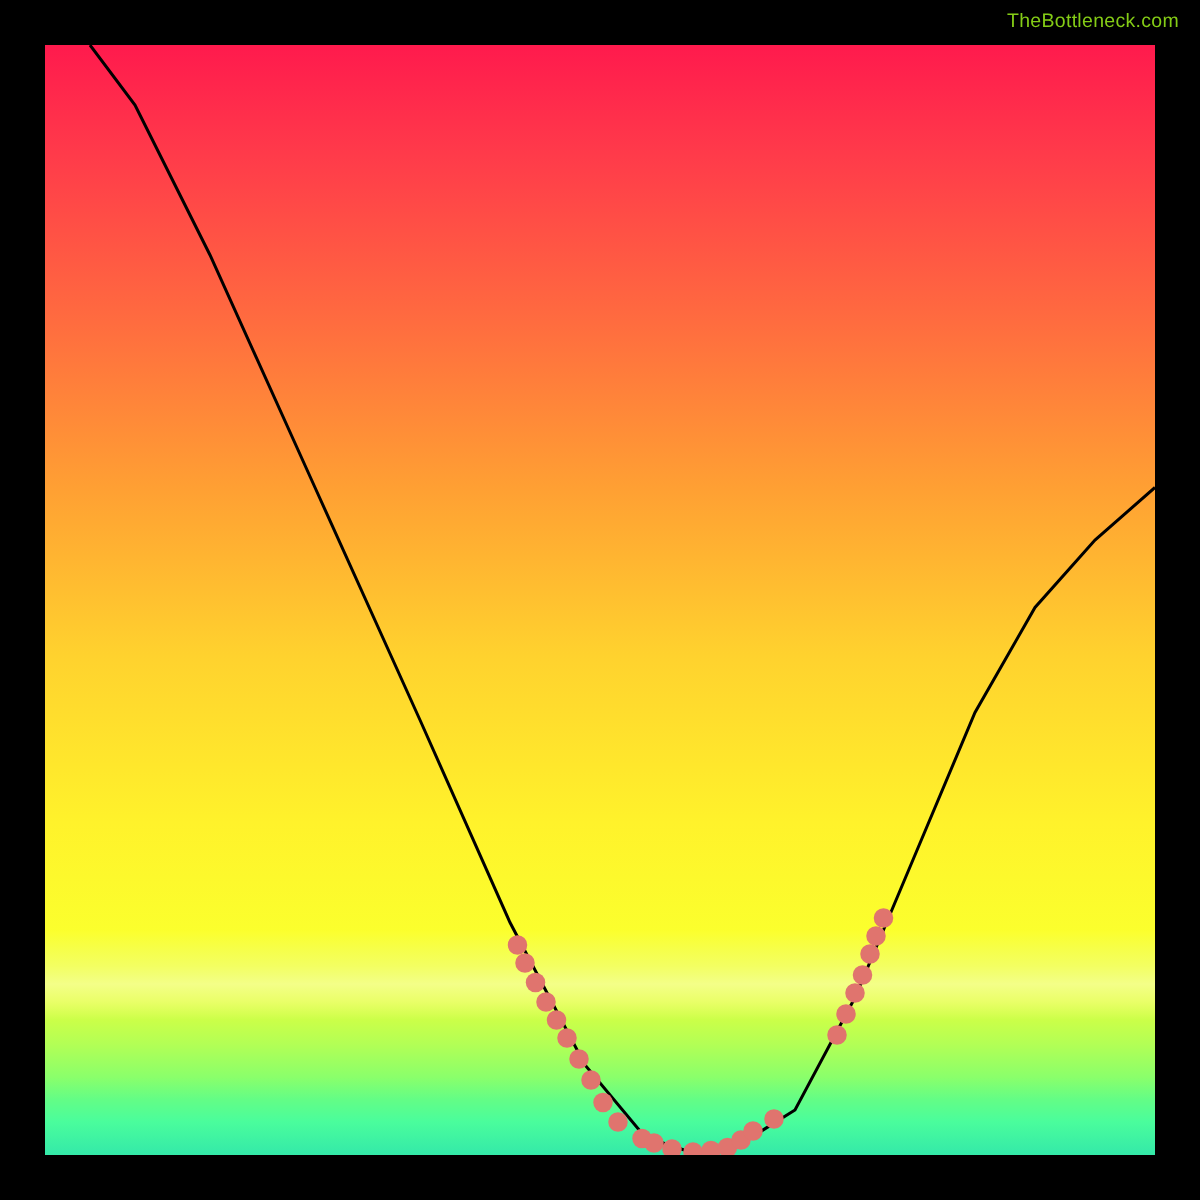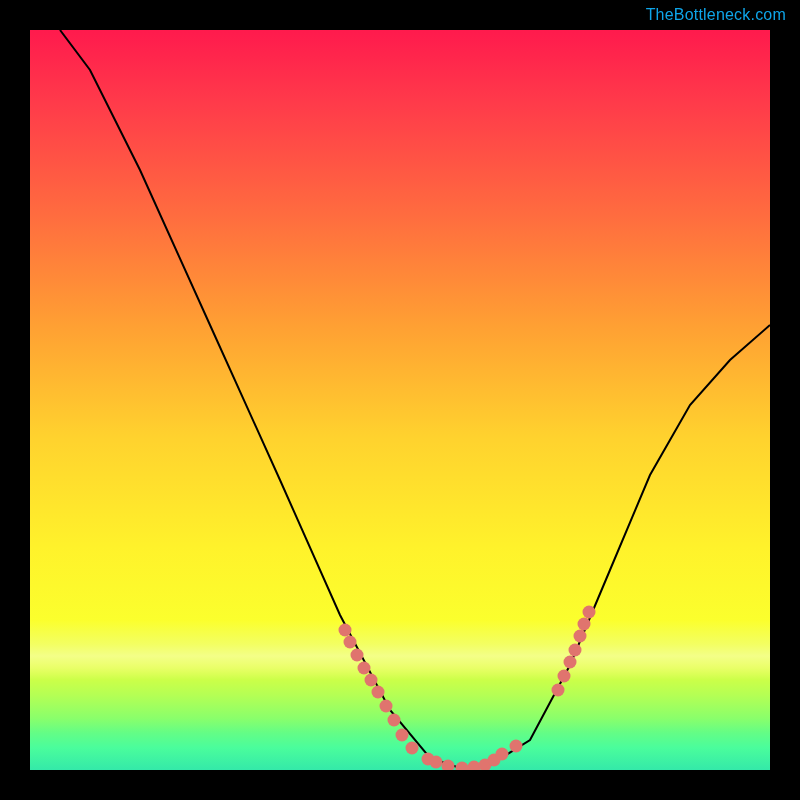--- a/index.html
+++ b/index.html
@@ -60,22 +60,22 @@
     top: 30px;
     width: 740px;
     height: 740px;
     pointer-events: none;
   }
 
   .watermark {
     position: absolute;
     top: 6px;
     right: 14px;
-    color: #0ea5e9;
-    font-size: 16px;
+    color: #84cc16;
+    font-size: 13px;
     font-weight: 400;
     letter-spacing: 0.2px;
   }
 </style>
 </head>
 <body>
 
 <div class="frame"></div>
 <div class="bright-band"></div>
 

